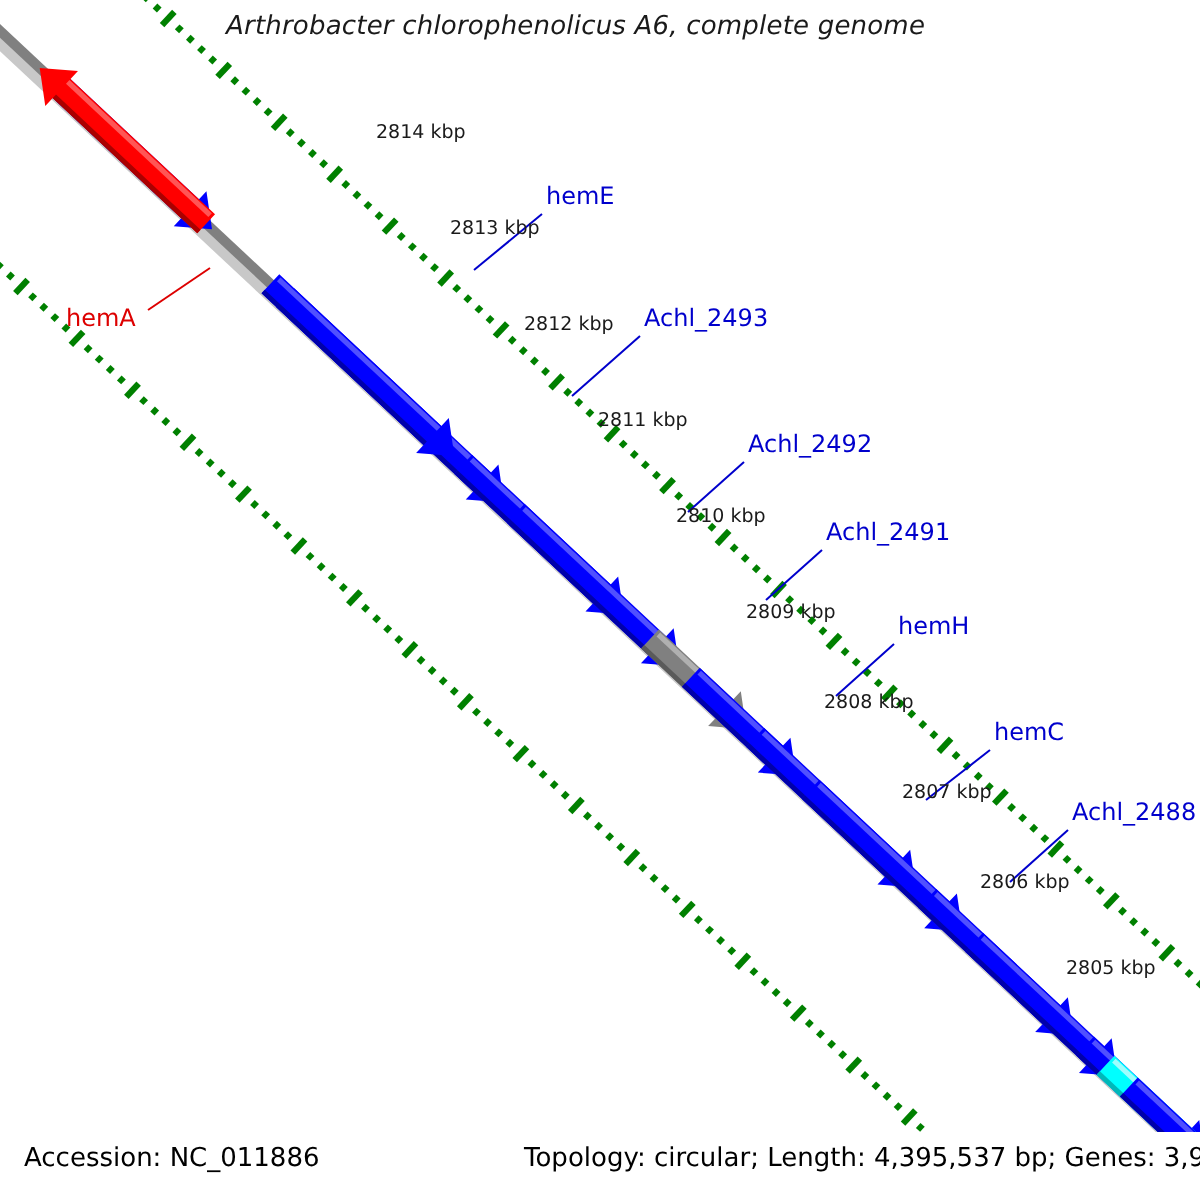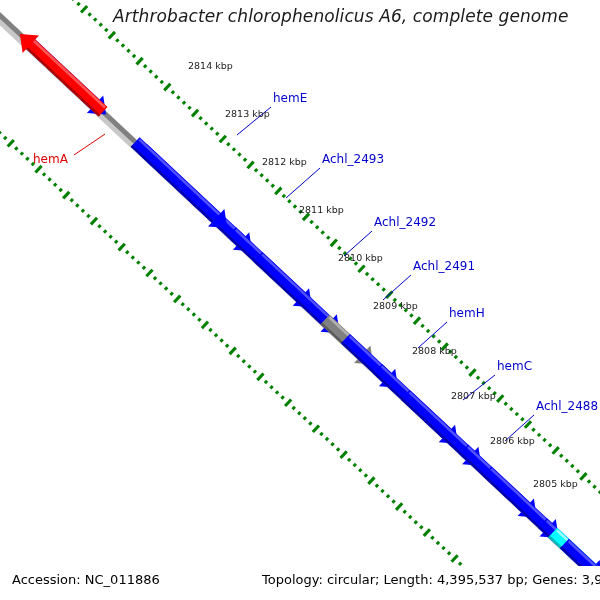--- a/index.html
+++ b/index.html
@@ -26,21 +26,21 @@
     left: 0; top: 0;
     width: 600px;
     height: 600px;
   }
   .title-text {
     position: absolute;
     left: 113px;
     top: 6px;
     font-family: "DejaVu Sans", sans-serif;
     font-style: italic;
-    font-size: 17px;
+    font-size: 13px;
     color: #1a1a1a;
     white-space: nowrap;
     letter-spacing: 0.1px;
     z-index: 40;
   }
   .footer-bar {
     position: absolute;
     left: 0;
     top: 568px;
     width: 600px;

